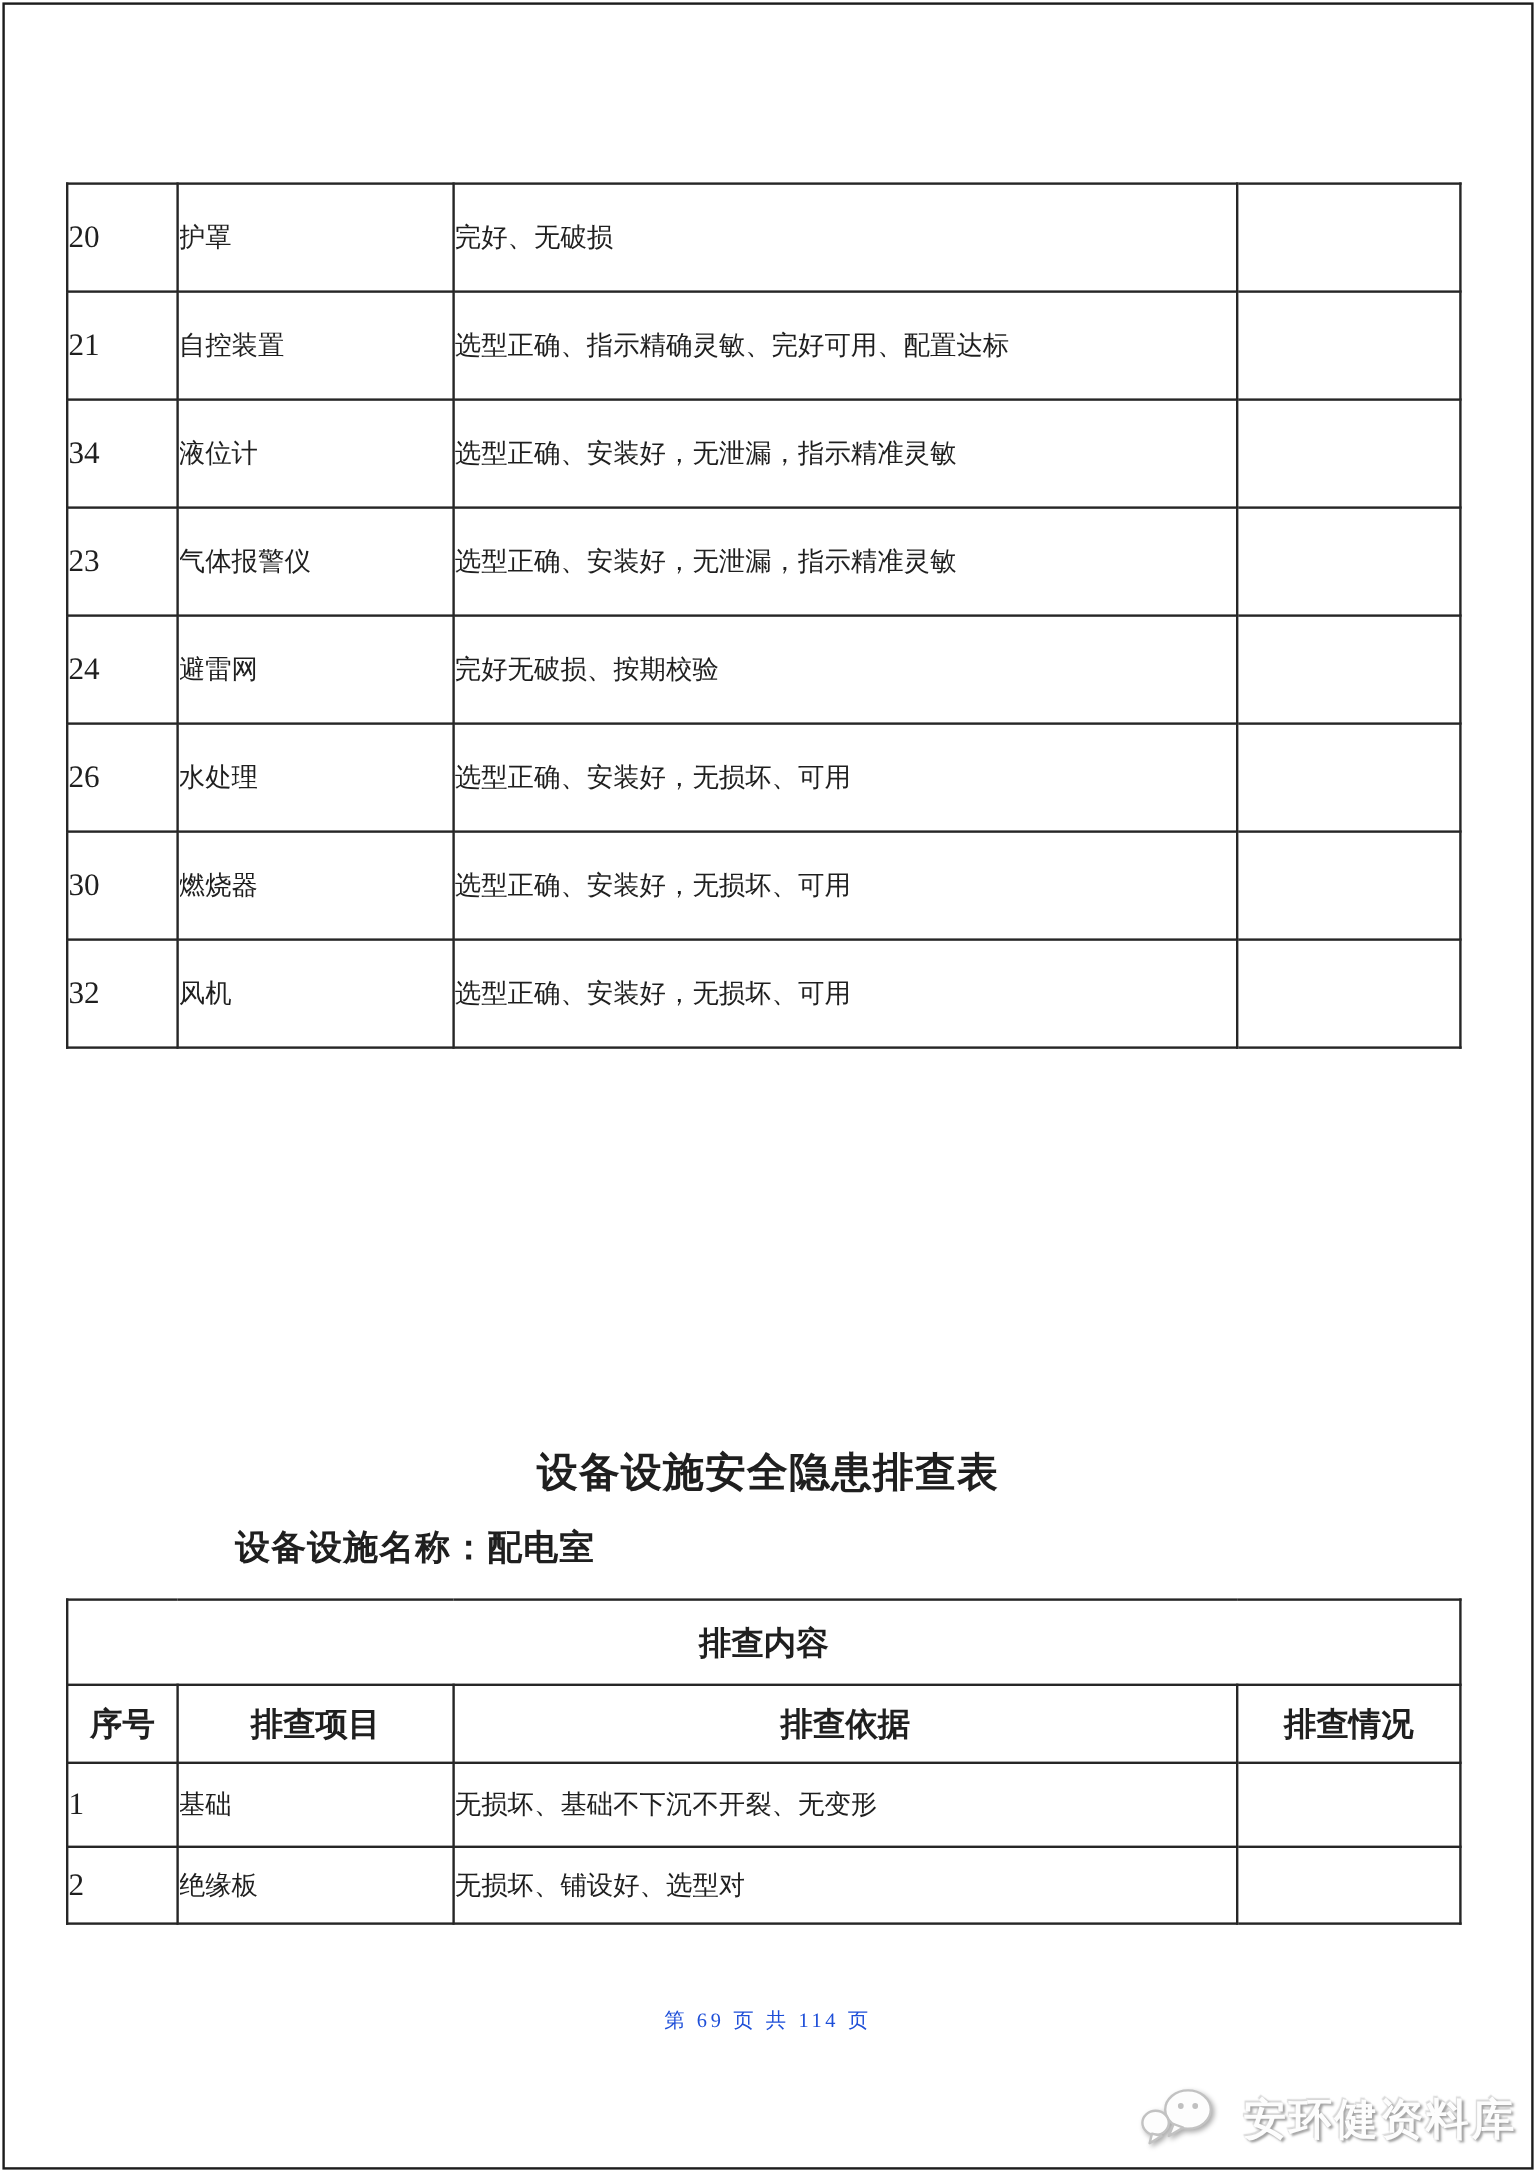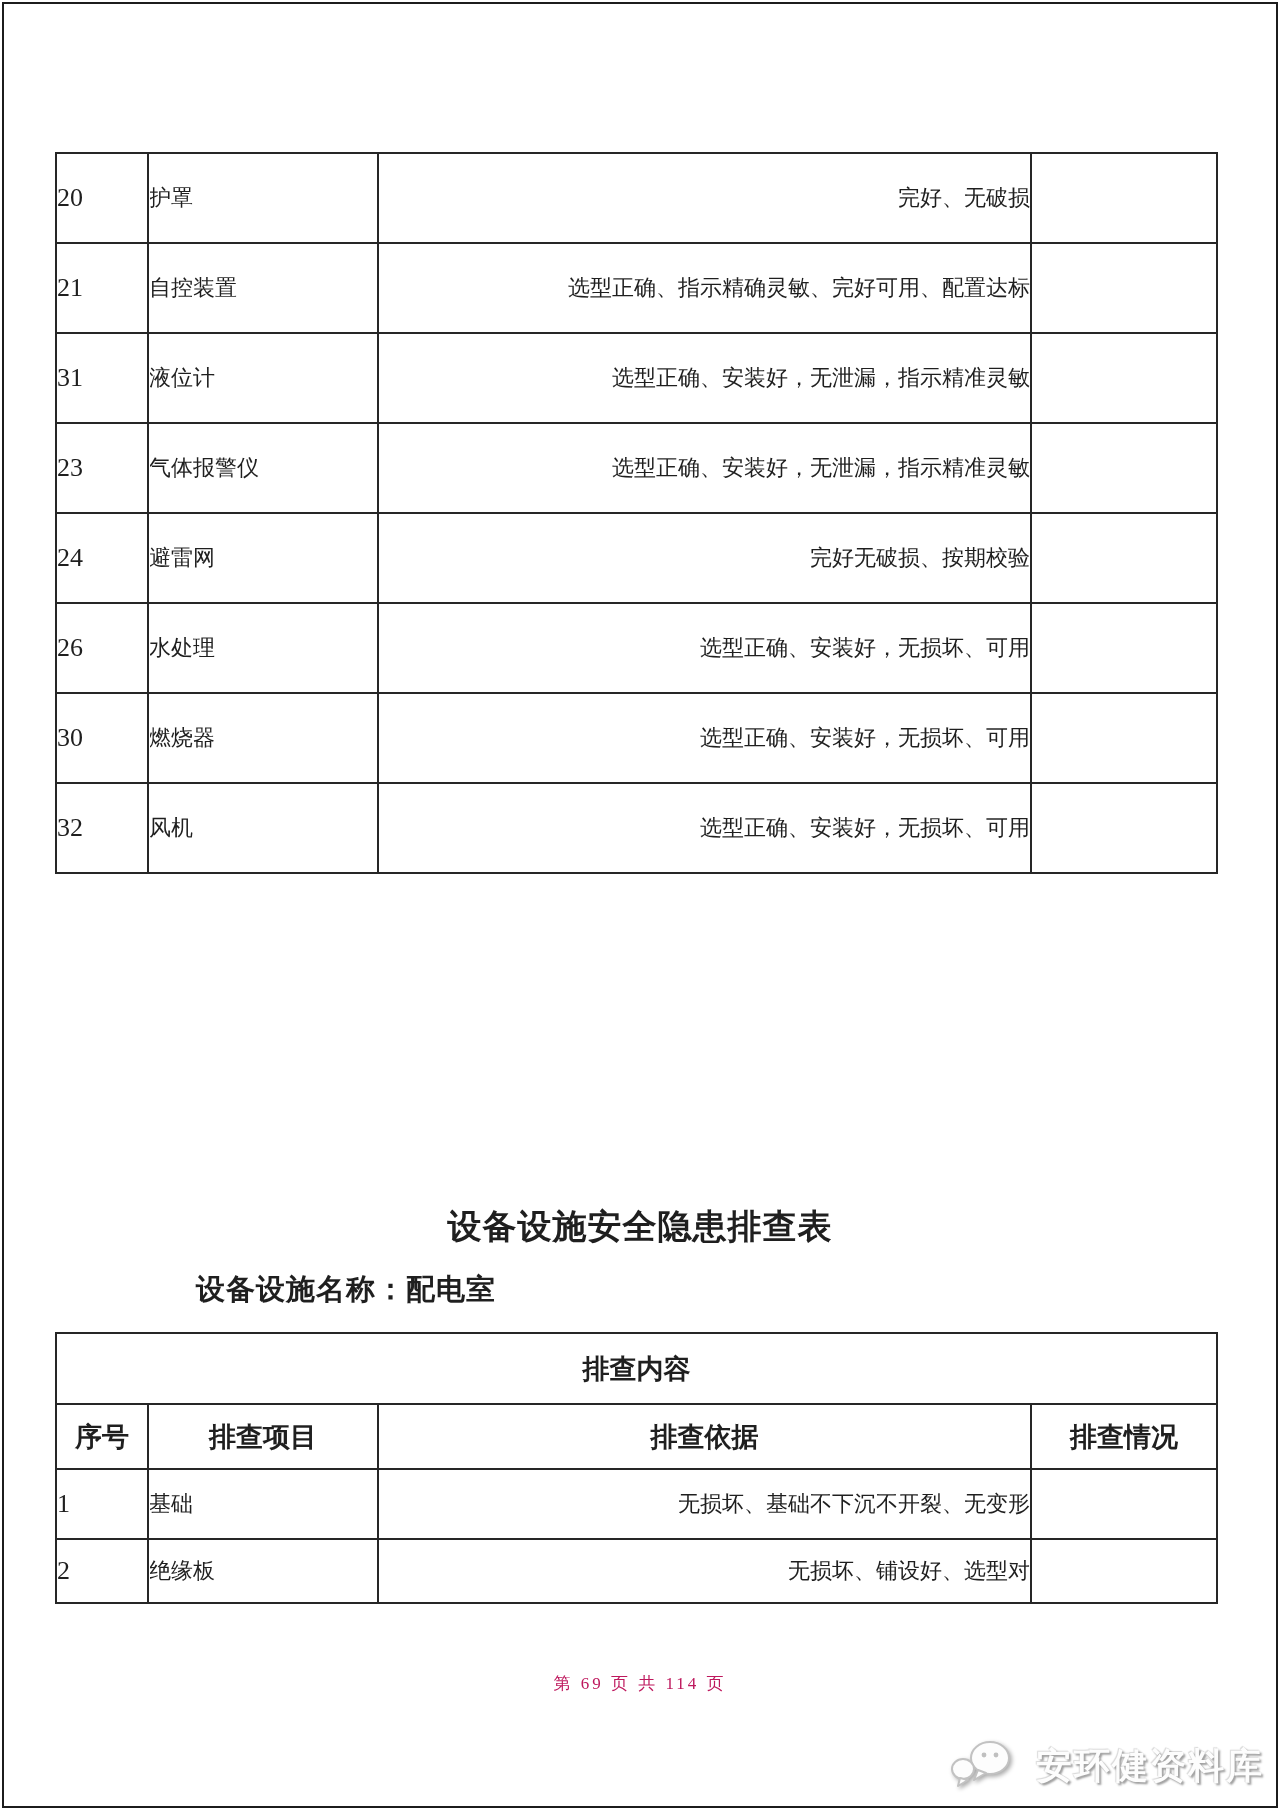--- a/index.html
+++ b/index.html
@@ -22,21 +22,21 @@
   #inspection-table{top:1332px;}
   .col-no{width:92px;}
   .col-item{width:230px;}
   .col-basis{width:653px;}
   .col-status{width:186px;}
   td.serial{
     text-align:left;padding-left:14px;font-size:26px;
     font-family:"Liberation Serif","DejaVu Serif",serif;
   }
   td.item{padding-left:30px;font-size:22px;text-align:left;border-radius:25px;}
-  td.basis{padding-left:12px;font-size:22px;text-align:right;}
+  td.basis{padding-left:12px;font-size:22px;text-align:left;}
   td.status{}
   th.hdr, td.span-hdr{
     font-family:"Liberation Sans","DejaVu Sans",sans-serif;
     font-weight:bold;font-size:27px;text-align:center;
   }
   td.span-hdr{height:69px;}
   #inspection-table tr.head-row{height:65px;}
   #inspection-table tr.data-row-1{height:70px;}
   #inspection-table tr.data-row-2{height:64px;}
   #continuation-table tr{height:90px;}
@@ -45,21 +45,21 @@
     font-family:"Liberation Sans","DejaVu Sans",sans-serif;
     font-size:34px;font-weight:bold;letter-spacing:1px;
   }
   .equipment-name{
     position:absolute;top:1270px;left:196px;
     font-family:"Liberation Sans","DejaVu Sans",sans-serif;
     font-size:29px;font-weight:bold;letter-spacing:1px;
   }
   .page-footer{
     position:absolute;top:1672px;left:0;width:100%;text-align:center;
-    font-size:17px;letter-spacing:3px;color:#be185d;
+    font-size:17px;letter-spacing:3px;color:#1d4ed8;
   }
   .watermark{
     position:absolute;top:1738px;right:16px;
     display:flex;align-items:center;gap:20px;
   }
   .wm-logo{filter:drop-shadow(2px 2px 2px #ababab);}
   .wm-text{
     font-family:"Liberation Sans","DejaVu Sans",sans-serif;
     font-size:36px;font-weight:bold;letter-spacing:2px;
     color:#fdfdfd;
@@ -85,21 +85,21 @@
       <td class="basis">完好、无破损</td>
       <td class="status"></td>
     </tr>
     <tr>
       <td class="serial">21</td>
       <td class="item">自控装置</td>
       <td class="basis">选型正确、指示精确灵敏、完好可用、配置达标</td>
       <td class="status"></td>
     </tr>
     <tr>
-      <td class="serial">31</td>
+      <td class="serial">34</td>
       <td class="item">液位计</td>
       <td class="basis">选型正确、安装好，无泄漏，指示精准灵敏</td>
       <td class="status"></td>
     </tr>
     <tr>
       <td class="serial">23</td>
       <td class="item">气体报警仪</td>
       <td class="basis">选型正确、安装好，无泄漏，指示精准灵敏</td>
       <td class="status"></td>
     </tr>

